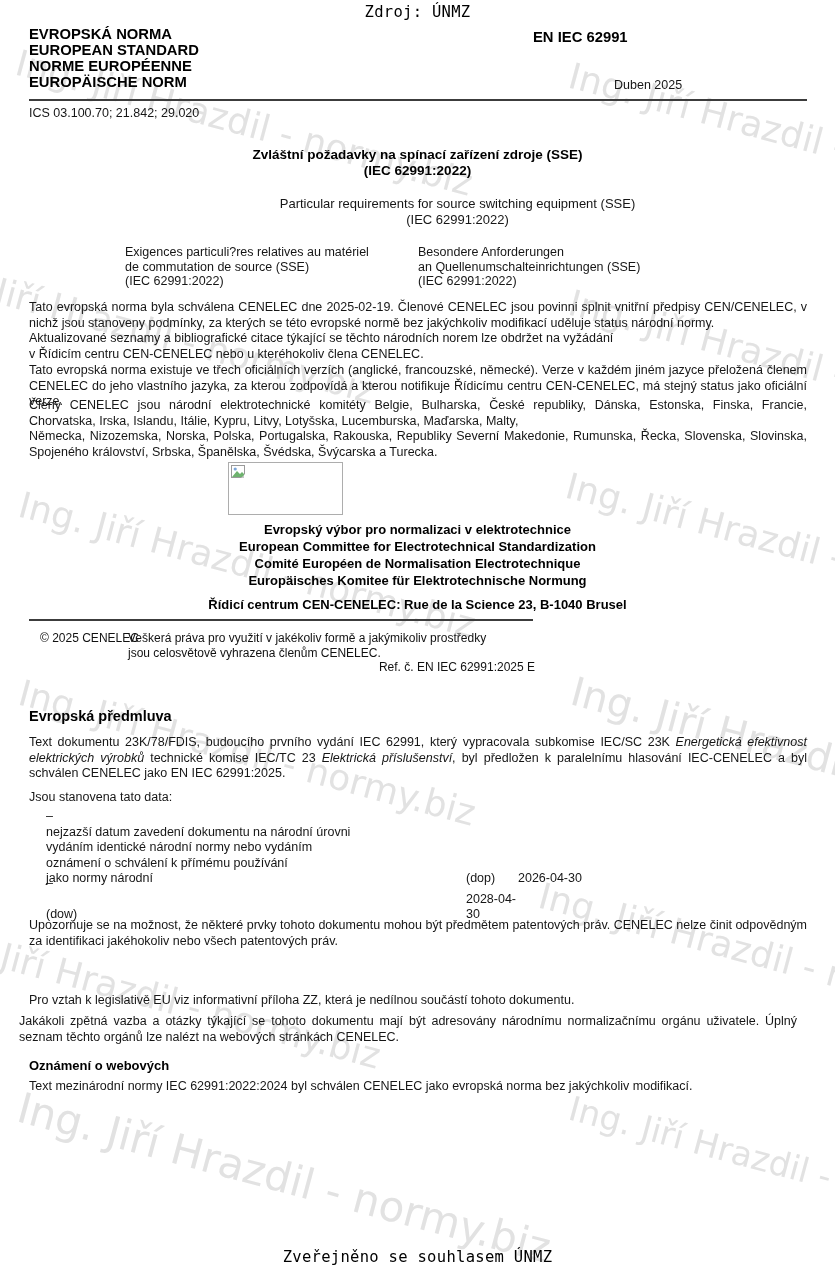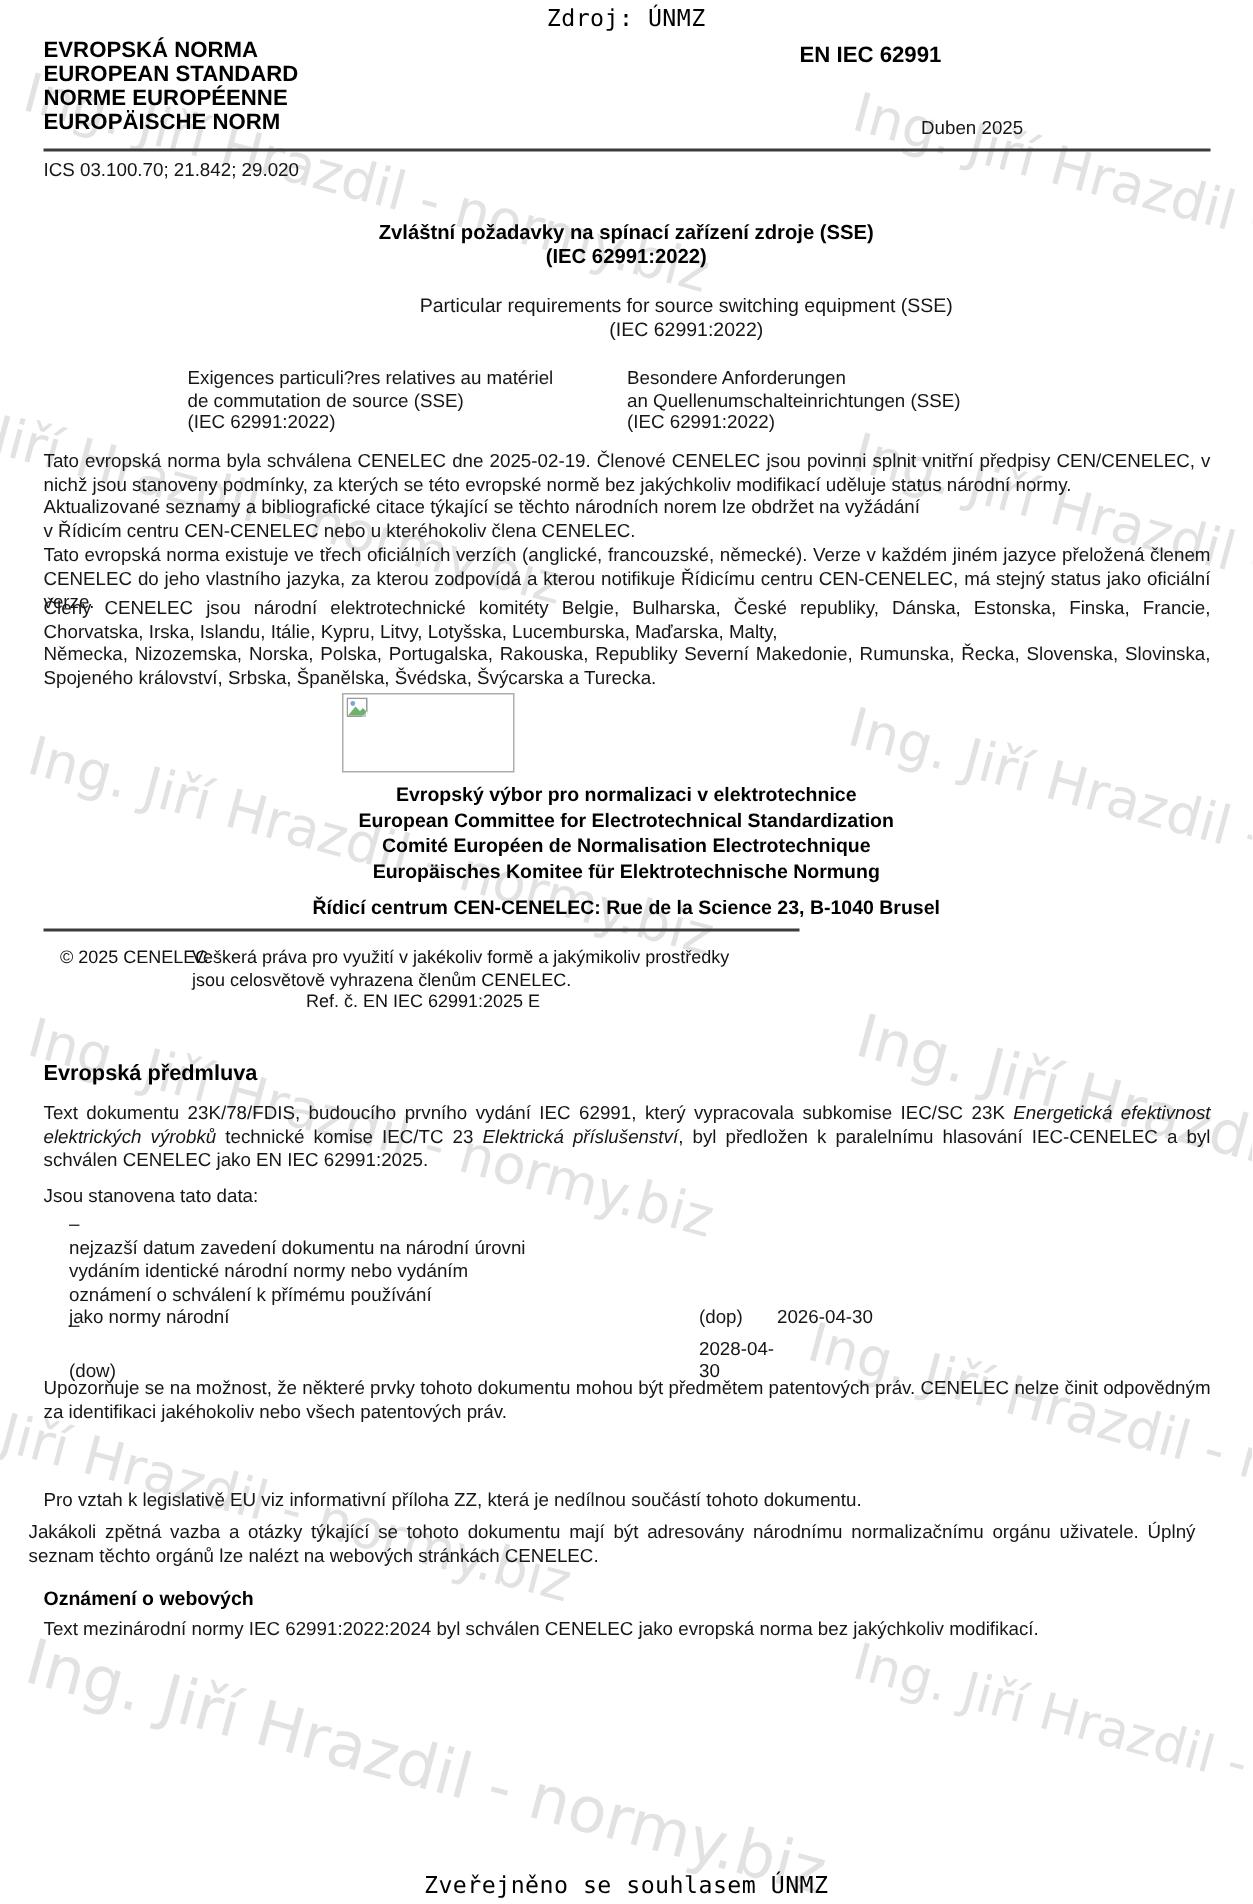--- a/index.html
+++ b/index.html
@@ -112,21 +112,21 @@
     <div class="abs org-lines center" style="top:521px">Evropský výbor pro normalizaci v elektrotechnice
 European Committee for Electrotechnical Standardization
 Comité Européen de Normalisation Electrotechnique
 Europäisches Komitee für Elektrotechnische Normung</div>
     <div class="abs org-lines center" style="top:596px">Řídicí centrum CEN-CENELEC: Rue de la Science 23, B-1040 Brusel</div>
 
     <div class="abs rule" style="left:29px;top:619px;width:504px"></div>
     <div class="abs small-copy" style="left:40px;top:631px">© 2025 CENELEC</div>
     <div class="abs small-copy preline" style="left:128px;top:631px">Veškerá práva pro využití v jakékoliv formě a jakýmikoliv prostředky
 jsou celosvětově vyhrazena členům CENELEC.</div>
-    <div class="abs small-copy" style="left:29px;top:660px;width:506px;text-align:center">Ref. č. EN IEC 62991:2025 E</div>
+    <div class="abs small-copy" style="left:29px;top:660px;width:506px;text-align:right">Ref. č. EN IEC 62991:2025 E</div>
 
     <div class="abs fw-head" style="left:29px;top:708px">Evropská předmluva</div>
     <div class="abs body-text justify" style="left:29px;top:735px;width:778px"><span>Text dokumentu 23K/78/FDIS, budoucího prvního vydání IEC 62991, který vypracovala subkomise IEC/SC 23K </span><span style="font-style: italic;">Energetická efektivnost elektrických výrobků</span><span> technické komise IEC/TC 23 </span><span style="font-style: italic;">Elektrická příslušenství</span><span>, byl předložen k paralelnímu hlasování IEC-CENELEC a byl schválen CENELEC jako EN IEC 62991:2025.</span></div>
     <div class="abs body-text" style="left:29px;top:790px">Jsou stanovena tato data:</div>
 
     <div class="abs body-text" style="left:29px;top:809px;width:680px;padding-left:17px">
       <span class="dash">–</span>
       <div class="deadline">
         <span class="preline">nejzazší datum zavedení dokumentu na národní úrovni
 vydáním identické národní normy nebo vydáním

